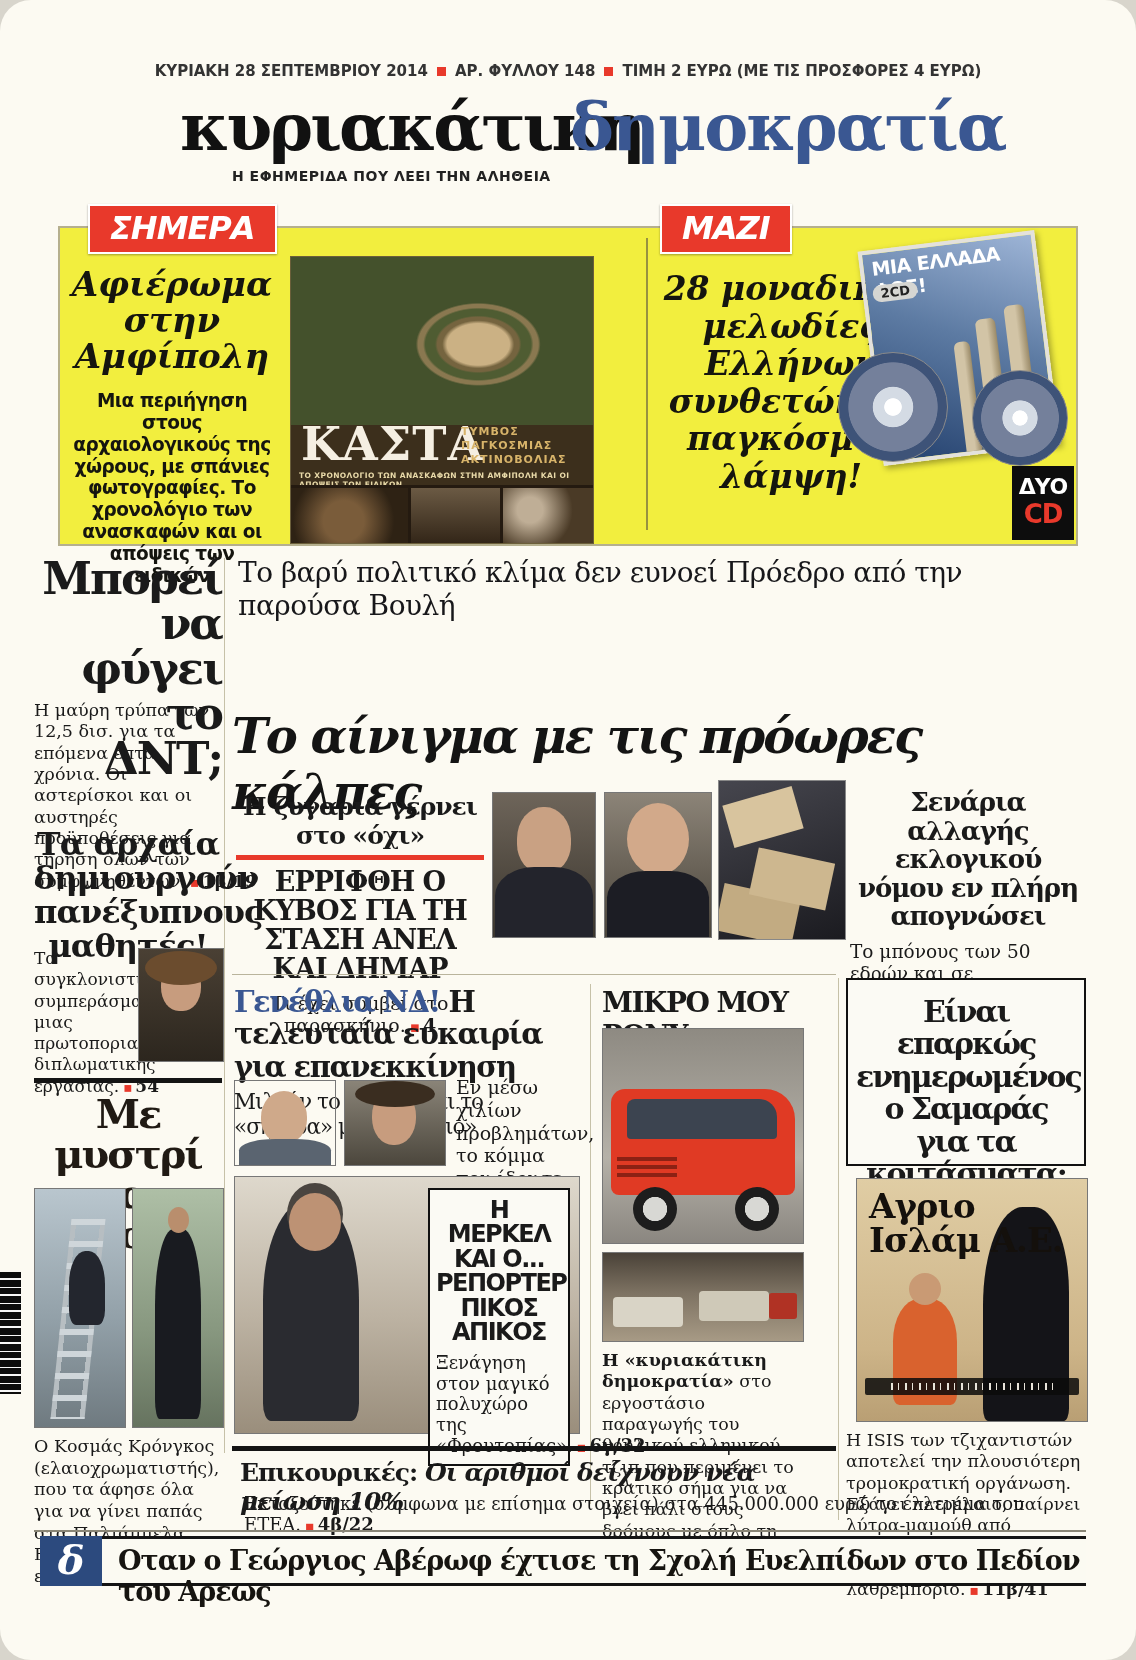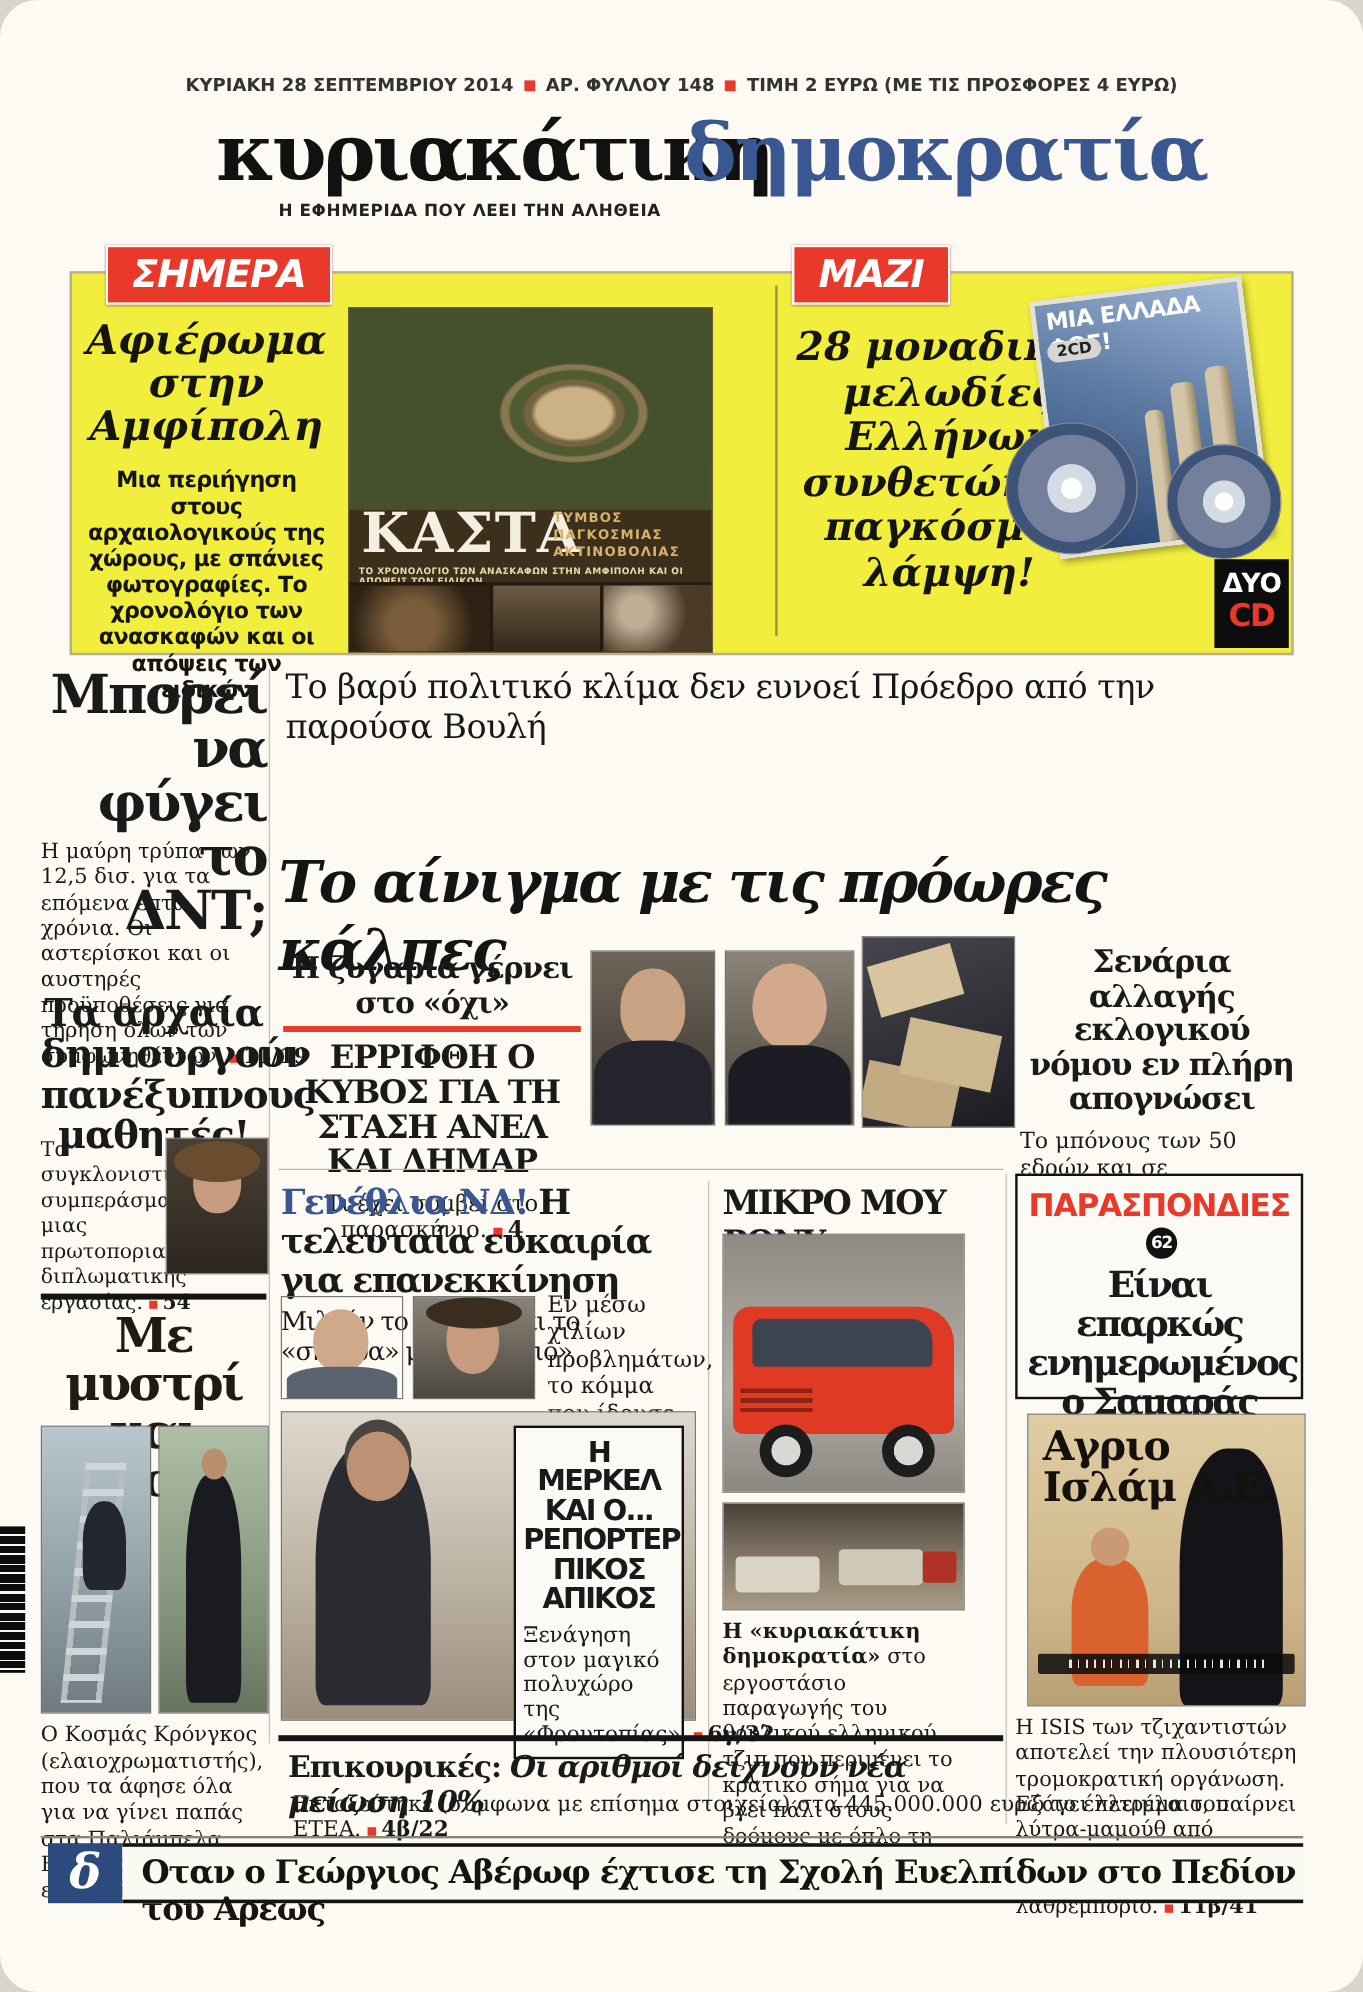--- a/index.html
+++ b/index.html
@@ -314,21 +314,20 @@
     <div class="car-grill"></div>
     <div class="wheel w1"></div>
     <div class="wheel w2"></div>
   </div>
   <div class="abs ph-factory"></div>
   <div class="abs pony-cap">
     <span class="bold">Η «κυριακάτικη δημοκρατία»</span><span> στο εργοστάσιο παραγωγής του θρυλικού ελληνικού τζιπ που περιμένει το κρατικό σήμα για να βγει πάλι στους δρόμους με όπλο τη χαμηλή τιμή του.</span><span class="ref">52</span>
   </div>
 
   <div class="abs parabox">
-    <div class="label"><span>ΠΑΡΑΣΠΟΝΔΙΕΣ</span><span class="circ">62</span></div>
     <div class="hd">
       <span>Είναι επαρκώς ενημερωμένος </span><span class="bold">ο Σαμαράς</span><span> για τα κοιτάσματα;</span>
     </div>
   </div>
 
   <div class="abs ph-islam">
     <div class="isl-stand"></div>
     <div class="isl-knee"></div>
     <div class="isl-bar"></div>
     <div class="isl-title">Αγριο Ισλάμ Α.Ε.</div>

